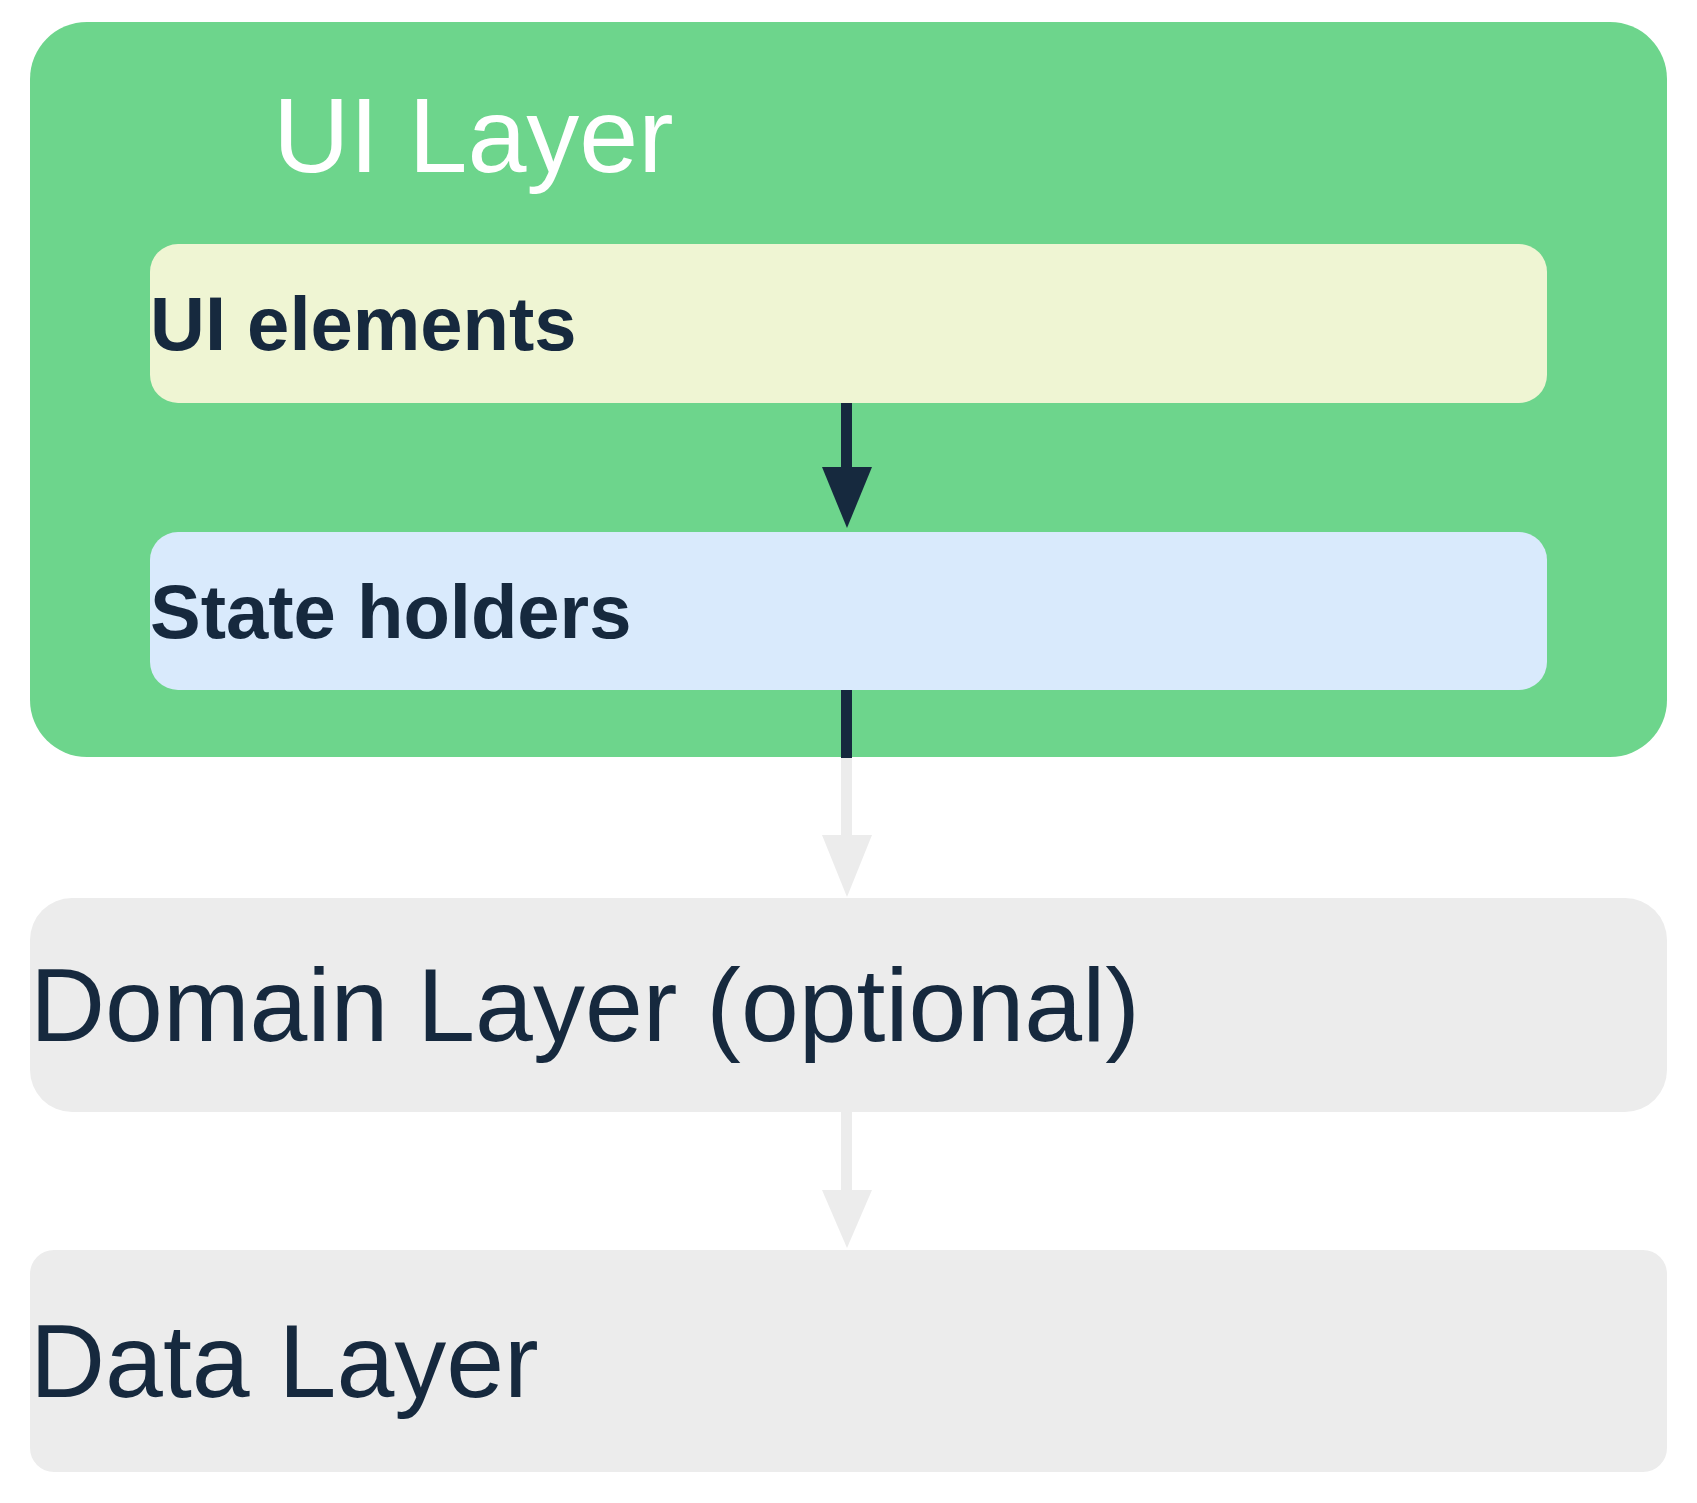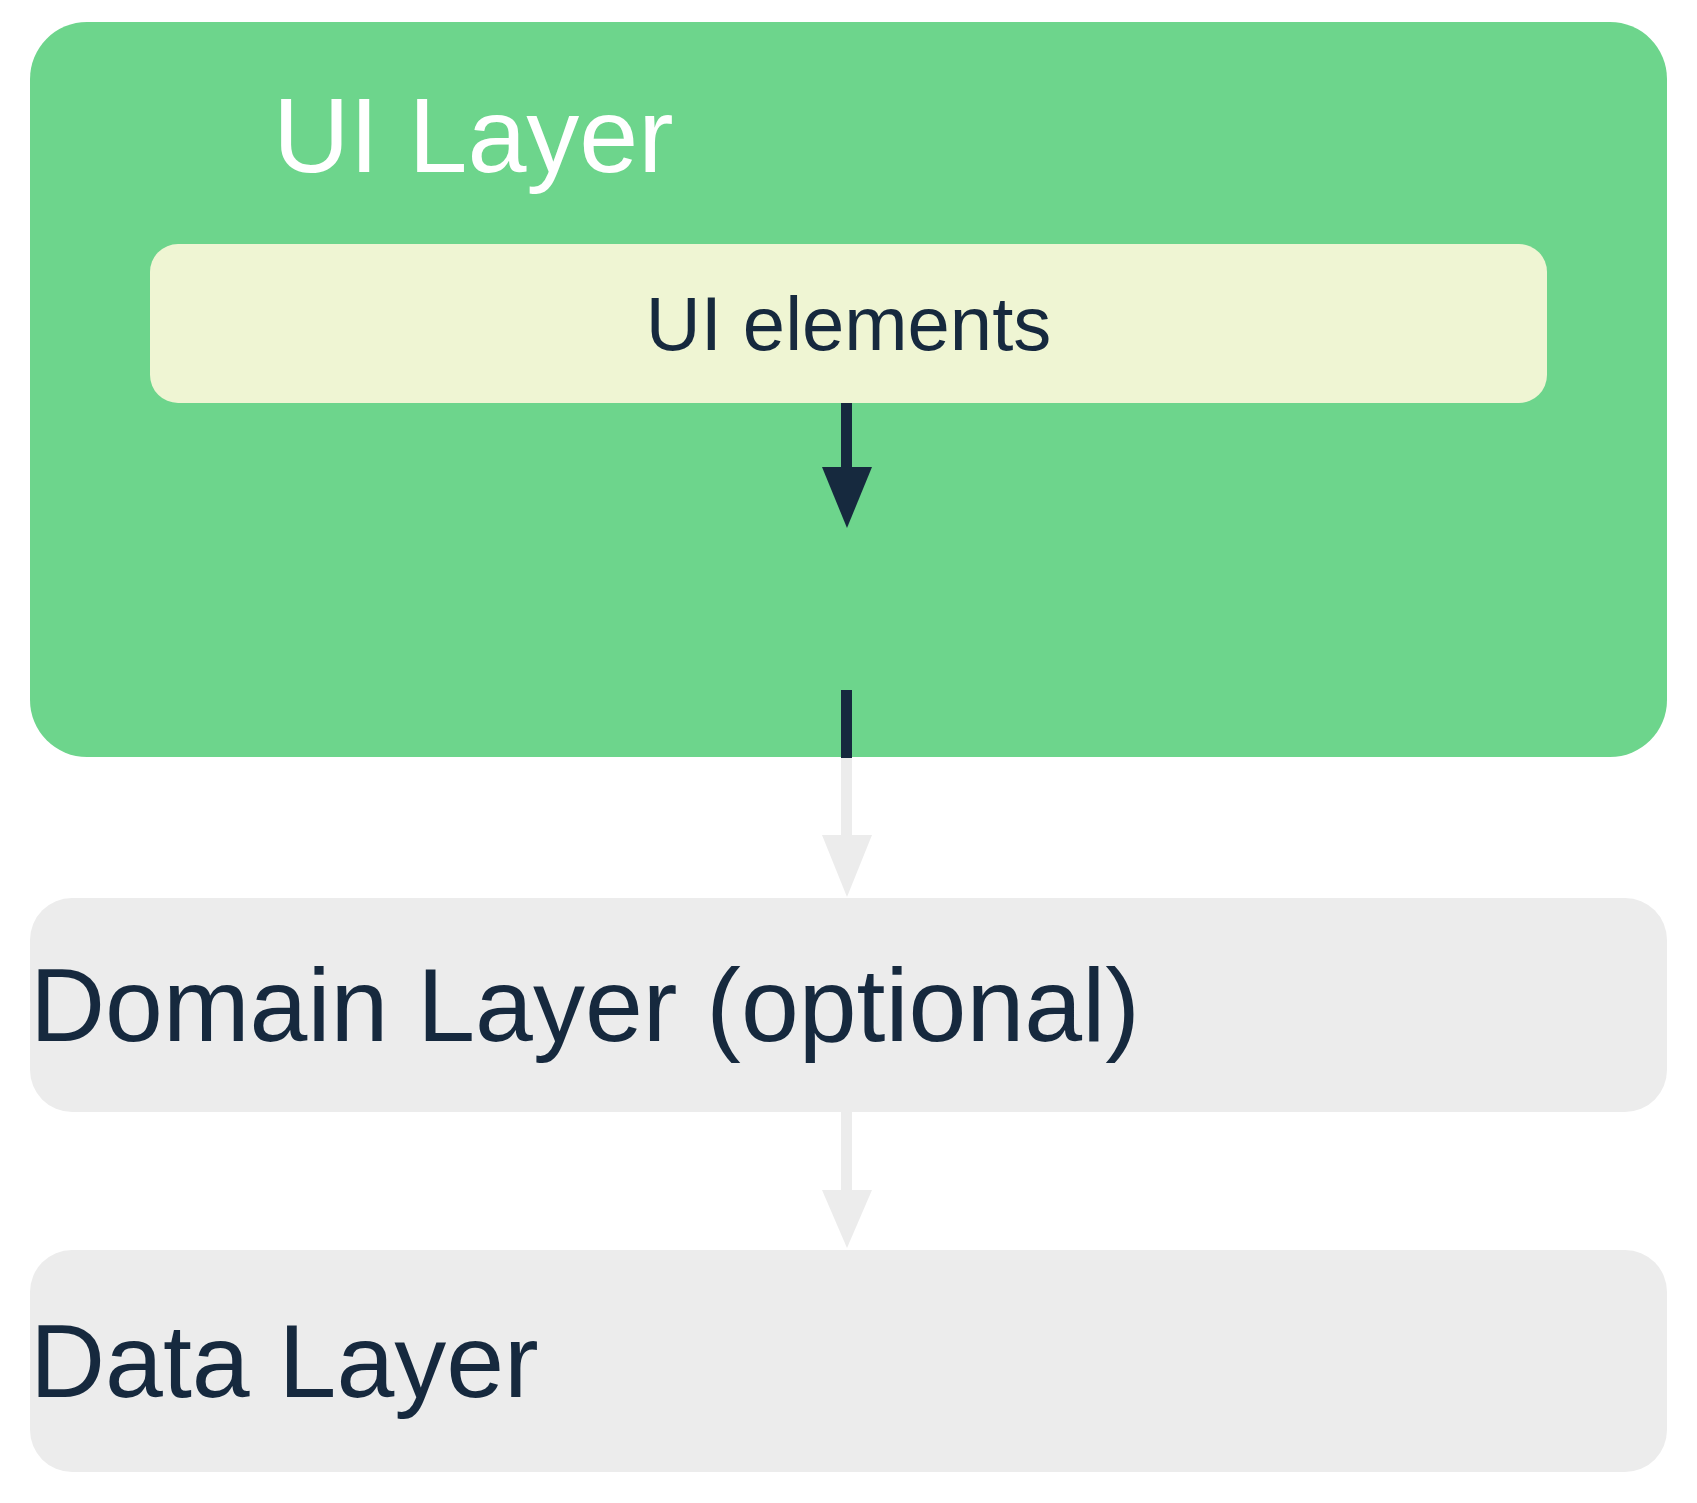--- a/index.html
+++ b/index.html
@@ -33,42 +33,42 @@
     white-space: nowrap;
   }
 
   
   .inner-pill {
     left: 150px;
     width: 1397px;
     border-radius: 28px;
     display: flex;
     align-items: center;
-    justify-content: center;
     font-size: 76px;
     color: var(--text-dark, #16293e);
     white-space: nowrap;
+    font-weight: bold;
   }
   .ui-elements-box  { top: 244px; height: 159px; background: var(--ui-elements-yellow, #eff5d3); }
   .state-holders-box{ top: 532px; height: 158px; background: var(--state-holders-blue, #d9eafc); }
 
   
   .layer-pill {
     left: 30px;
     width: 1637px;
     background: var(--layer-gray, #ececec);
     border-radius: 42px;
     display: flex;
     align-items: center;
     font-size: 104px;
     color: var(--text-dark, #16293e);
     white-space: nowrap;
   }
   .domain-layer-box { top: 898px;  height: 214px; }
-  .data-layer-box   { top: 1250px; height: 222px; }
+  .data-layer-box   { top: 1250px; height: 222px; border-radius: 24px; }
 
   
   .arrow-stem { position: absolute; left: 841px; width: 11px; }
   .arrow-head {
     position: absolute; left: 822px; width: 50px;
     clip-path: polygon(0 0, 100% 0, 50% 100%);
   }
   .dark  { background: var(--arrow-dark, #16293e); }
   .light { background: var(--arrow-light, #ececec); }
 
@@ -89,20 +89,23 @@
     <div class="ui-layer-title">UI Layer</div>
   </div>
 
   <div class="box inner-pill ui-elements-box">
     <span>UI elements</span>
   </div>
 
   <div class="arrow-stem dark stem-1"></div>
   <div class="arrow-head dark head-1"></div>
 
+  <div class="box inner-pill state-holders-box">
+    <span>State holders</span>
+  </div>
 
   <div class="arrow-stem dark stem-2-dark"></div>
   <div class="arrow-stem light stem-2-light"></div>
   <div class="arrow-head light head-2"></div>
 
   <div class="box layer-pill domain-layer-box">
     <span>Domain Layer (optional)</span>
   </div>
 
   <div class="arrow-stem light stem-3"></div>

